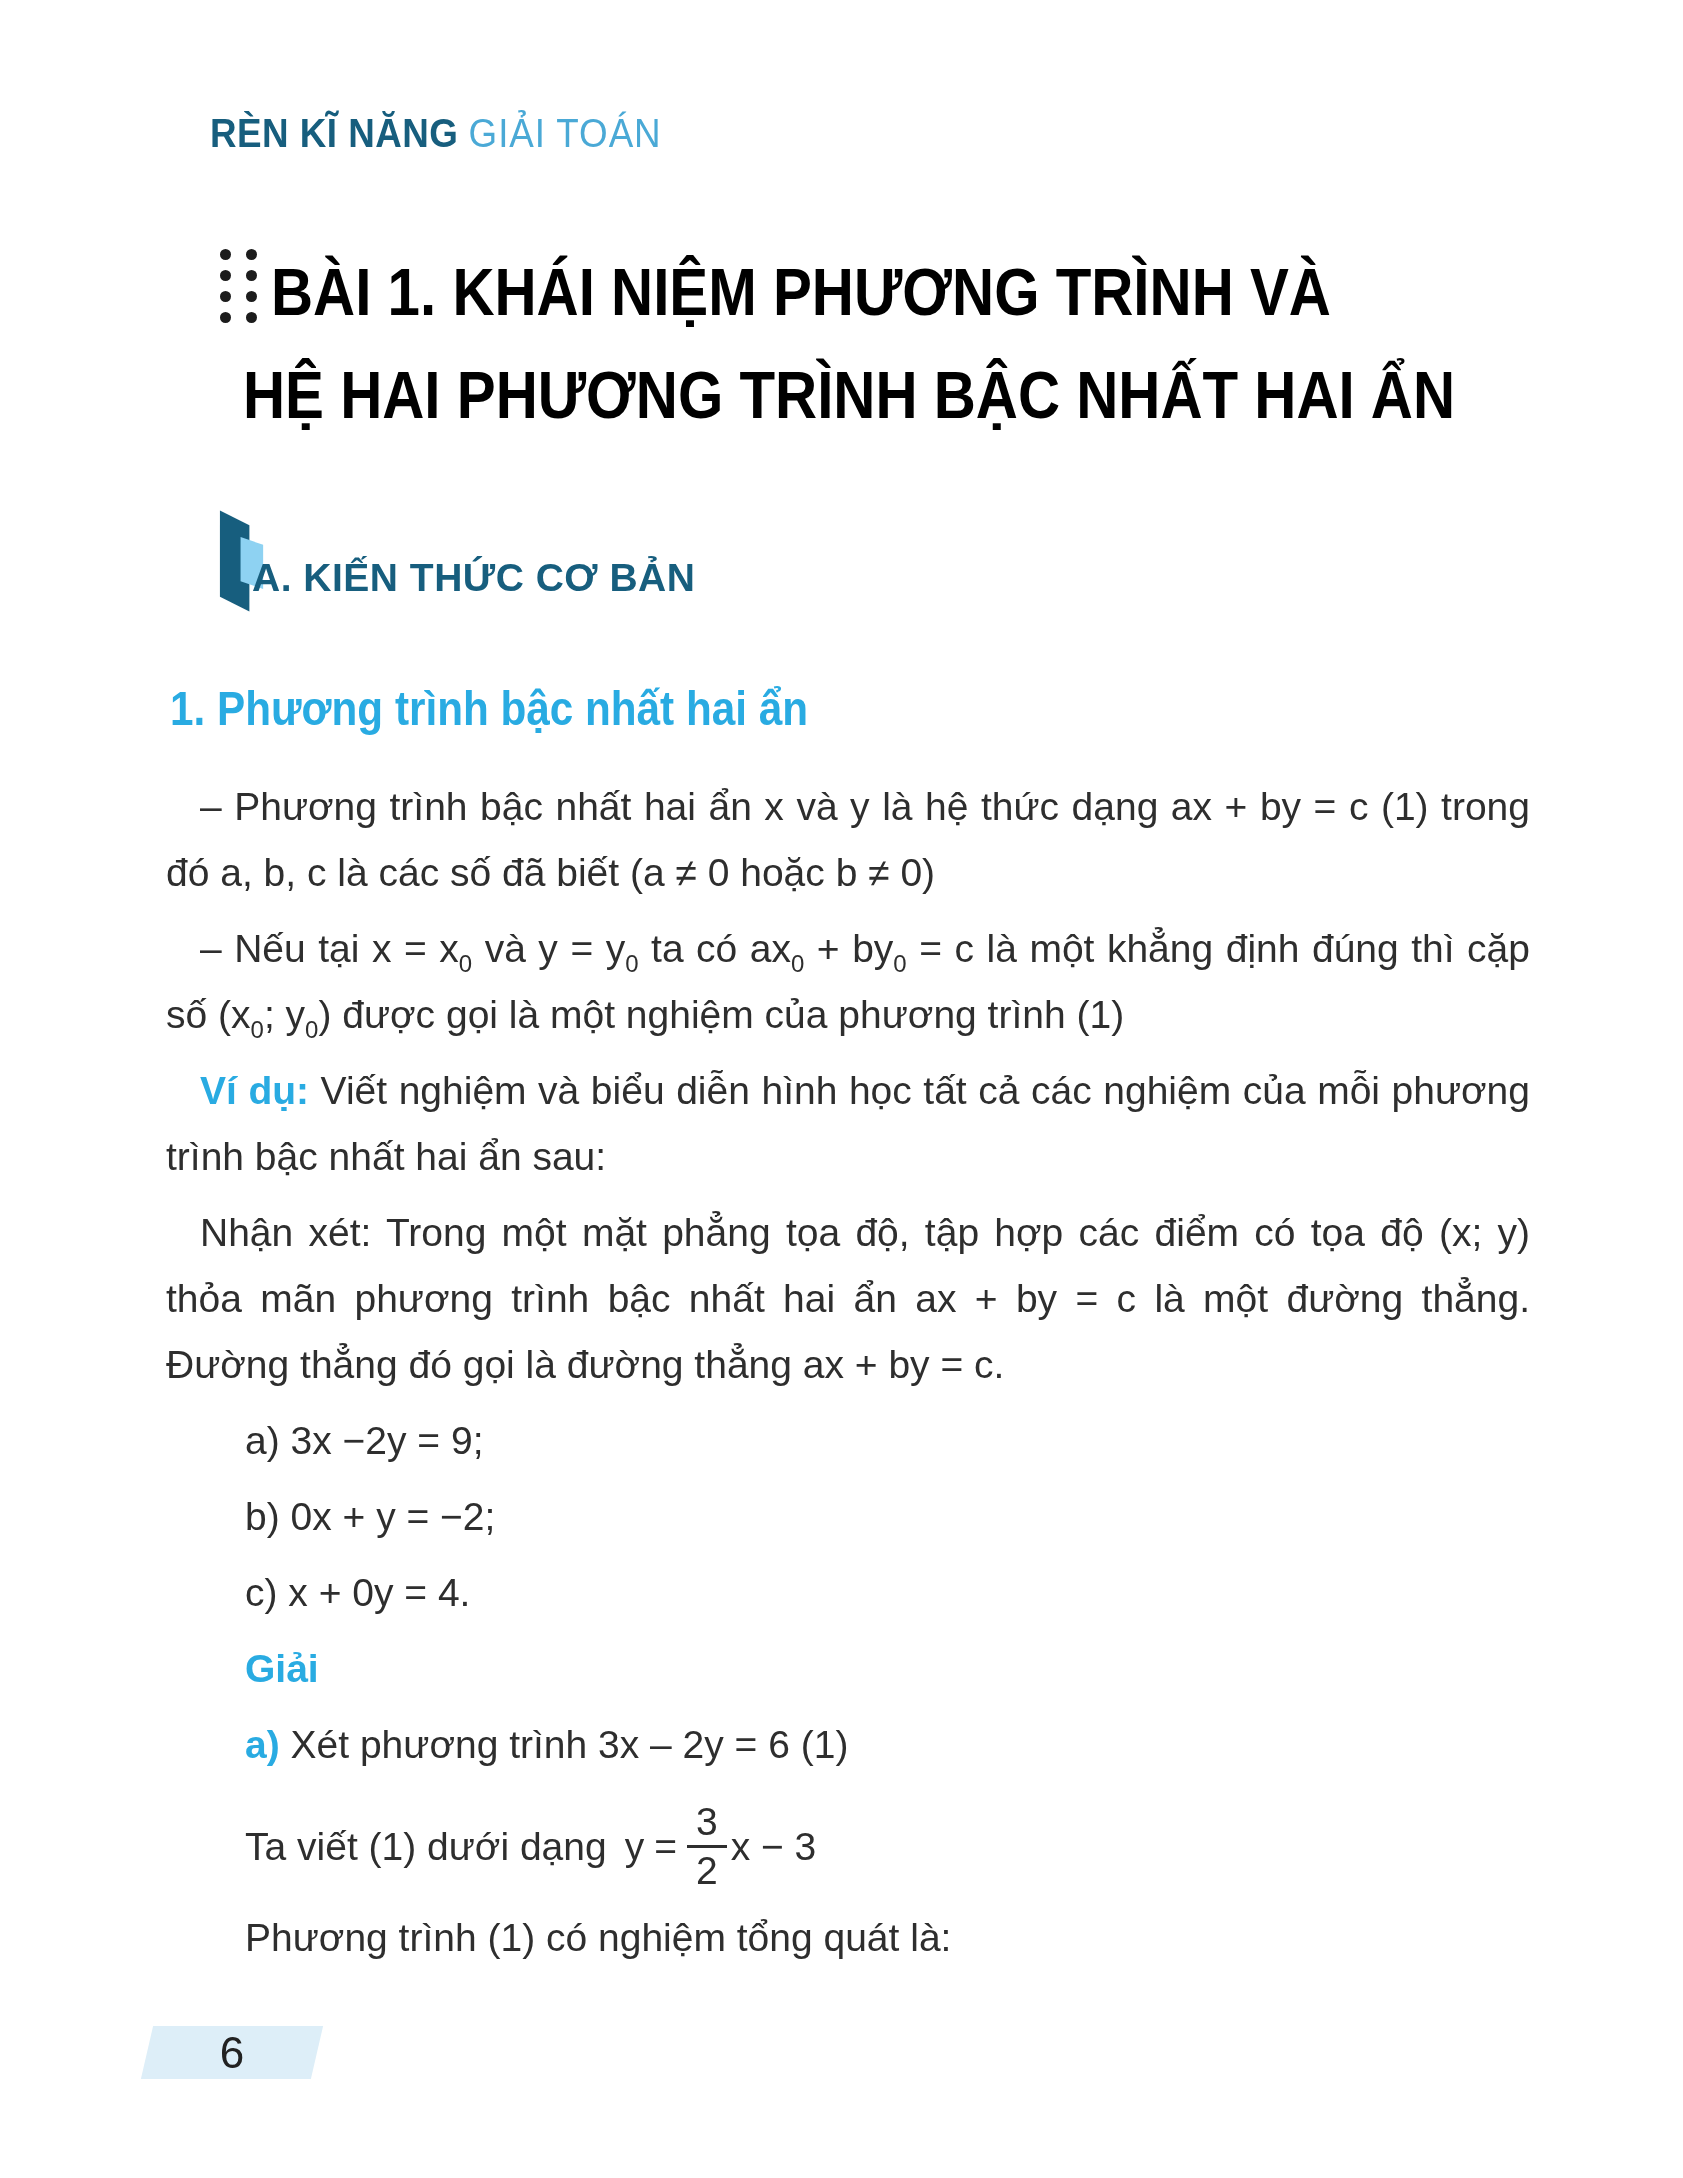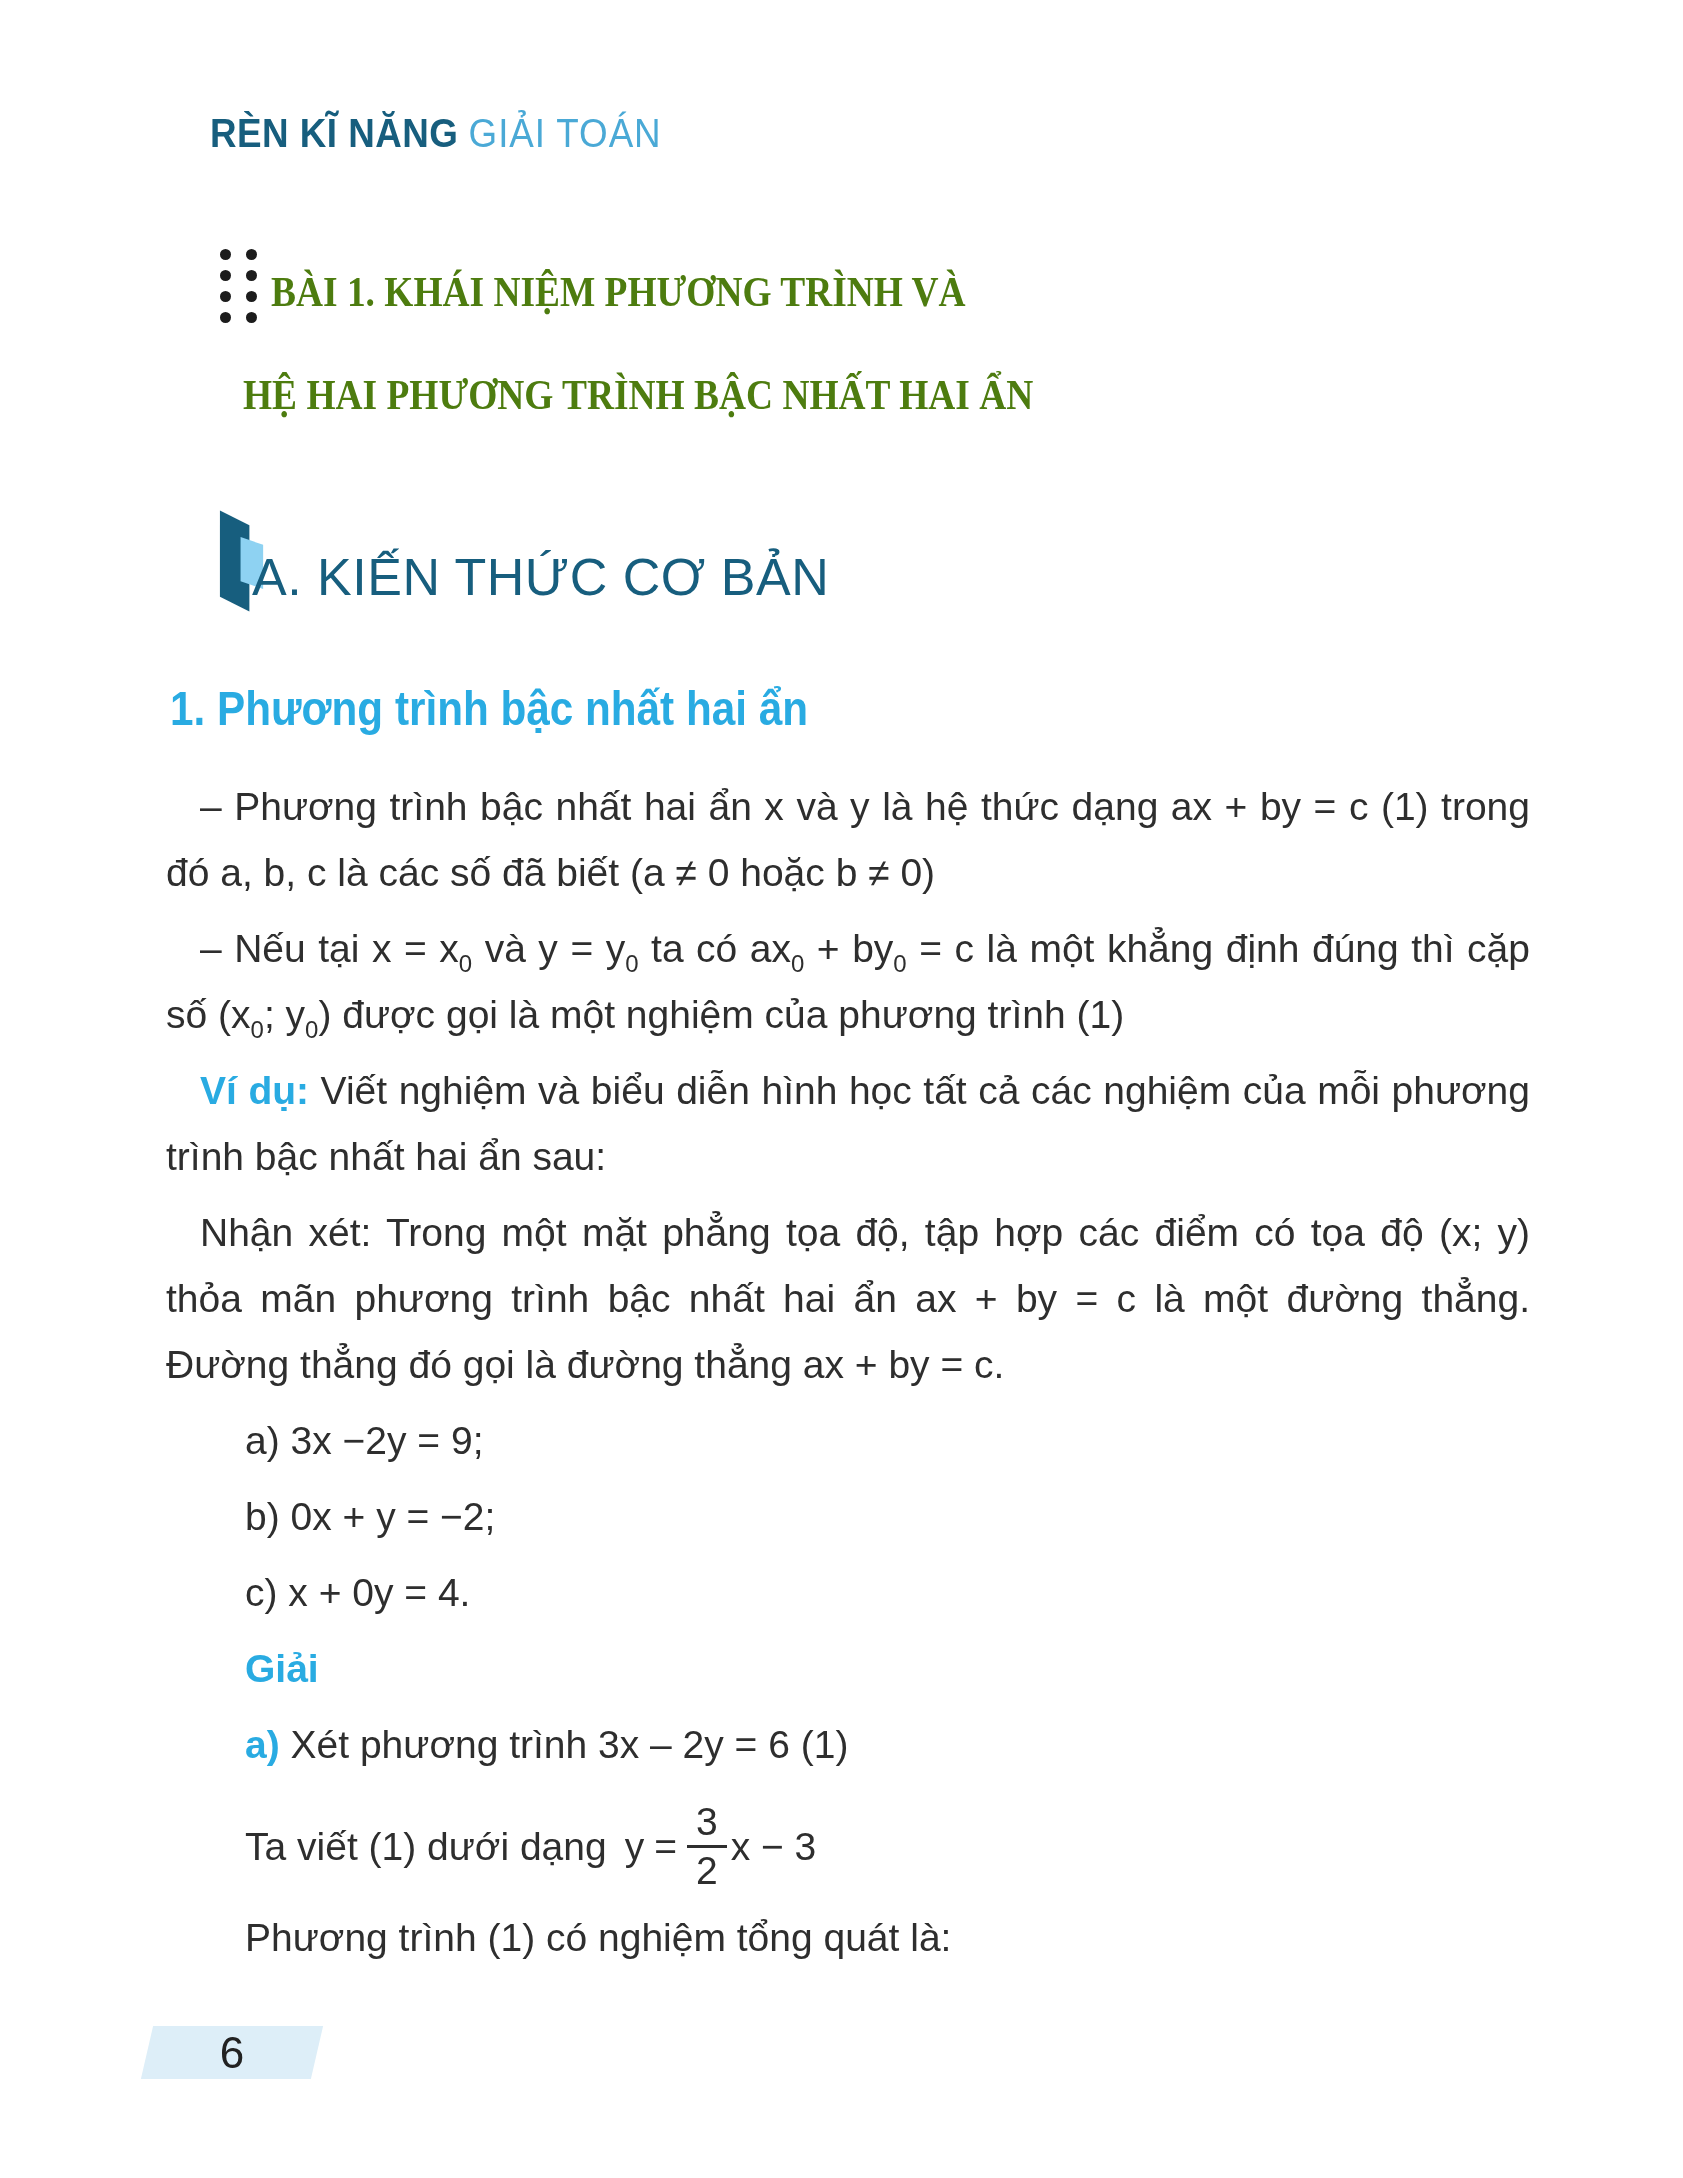--- a/index.html
+++ b/index.html
@@ -23,33 +23,32 @@
   .dots-grid {
     position:absolute; left:220px; top:249px;
     display:grid; grid-template-columns:repeat(2,11px); grid-auto-rows:11px;
     column-gap:15px; row-gap:10px;
   }
   .dots-grid i { width:11px; height:11px; border-radius:50%; background:#1c1c1c; }
 
   
   .lesson-title {
     position:absolute; left:243px; top:240px;
-    color:#4d7c0f; font-weight:bold; font-size:43px; line-height:103px;
+    color:#000000; font-weight:bold; font-size:67px; line-height:103px;
     white-space:nowrap;
-    font-family:Liberation Serif, serif;
   }
   .lesson-title .t-line { display:block; transform:scaleX(0.87); transform-origin:0 50%; letter-spacing:0; }
   .lesson-title .t-line.first { margin-left:28px; }
 
   
   .section-marker { position:absolute; left:216px; top:505px; }
 
   .section-a-heading {
     position:absolute; left:252px; top:545px;
-    color:#175e7e; font-weight:normal; font-size:52px; line-height:65px;
+    color:#175e7e; font-weight:bold; font-size:39px; line-height:65px;
     white-space:nowrap; letter-spacing:0.5px;
   }
 
   .subsection-heading {
     position:absolute; left:170px; top:679px;
     color:#29abe2; font-weight:bold; font-size:48px; line-height:59px;
     white-space:nowrap; transform:scaleX(0.88); transform-origin:0 50%;
   }
 
   

